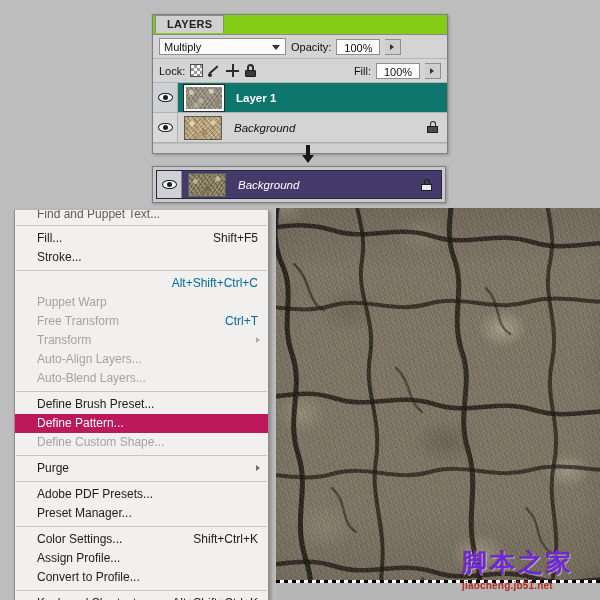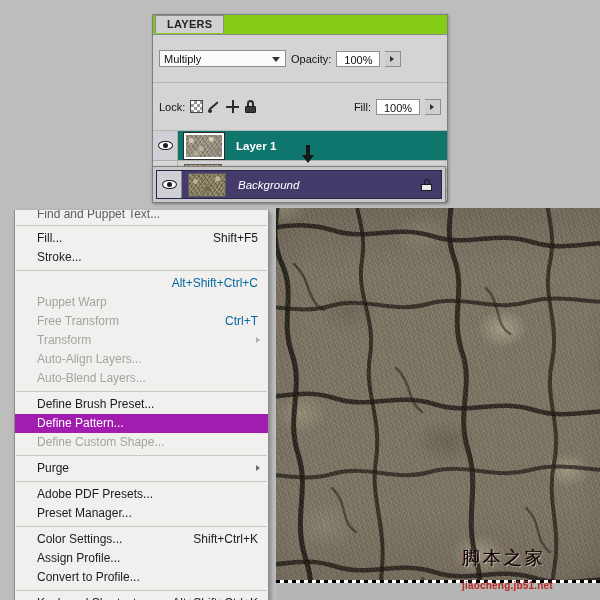--- a/index.html
+++ b/index.html
@@ -92,24 +92,24 @@
     top: 546px;
     width: 136px;
     height: 46px;
     pointer-events: none;
   }
   #watermark-cn {
     position: absolute;
     left: 0; top: 0;
     width: 136px;
     font-family: "DejaVu Sans", sans-serif;
-    font-size: 18px;
-    font-weight: normal;
+    font-size: 25px;
+    font-weight: bold;
     letter-spacing: 3px;
-    color: #000000;
+    color: #6d28d9;
     text-shadow: 1px 1px 0 rgba(255,255,255,.45), -1px 0 0 rgba(120,0,0,.4);
     white-space: nowrap;
   }
   #watermark-cn2 {
     position: absolute;
     left: 2px; top: 22px;
     width: 134px;
     font-family: "DejaVu Sans", sans-serif;
     font-size: 13px;
     font-weight: bold;
@@ -150,21 +150,21 @@
     white-space: nowrap;
   }
   .menu-item.clipped {
     height: 12px;
     line-height: 9px;
     overflow: hidden;
     color: #5c5c5c;
   }
   .menu-item.disabled { color: #a5a3a0; }
   .menu-item.selected {
-    background: #a21caf;
+    background: #be185d;
     color: #ffffff;
   }
   .menu-item .accel {
     position: absolute;
     right: 10px;
     top: 0;
     font-size: 12px;
   }
   .menu-item.disabled .accel { color: #0369a1; }
   .menu-item .submenu-arrow {
@@ -210,21 +210,21 @@
     font-size: 11px;
     font-weight: bold;
     letter-spacing: .3px;
     color: #222;
     margin-left: 2px;
   }
   .panel-row {
     height: 23px;
     display: flex;
     align-items: center;
-    padding: 12px 6px;
+    padding: 0 6px;
     background: #d4d4d4;
     border-bottom: 1px solid #b4b4b4;
     gap: 5px;
   }
   .blend-select {
     position: relative;
     width: 127px;
     height: 17px;
     background: #fbfbfb;
     border: 1px solid #8e8e8e;

